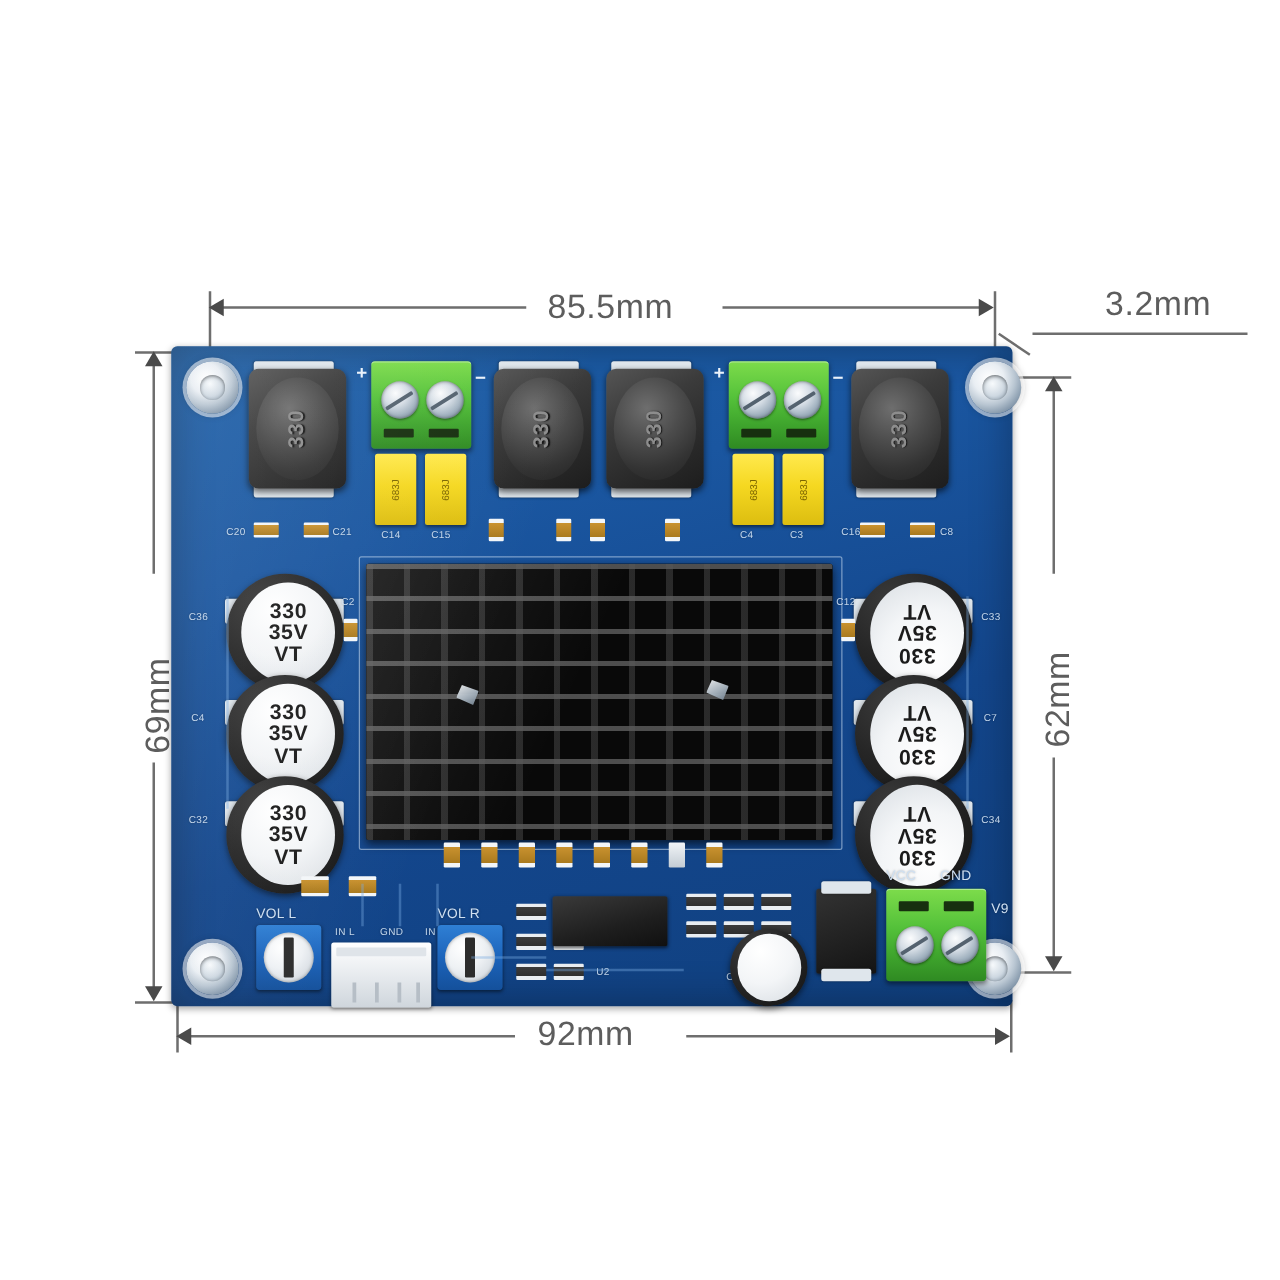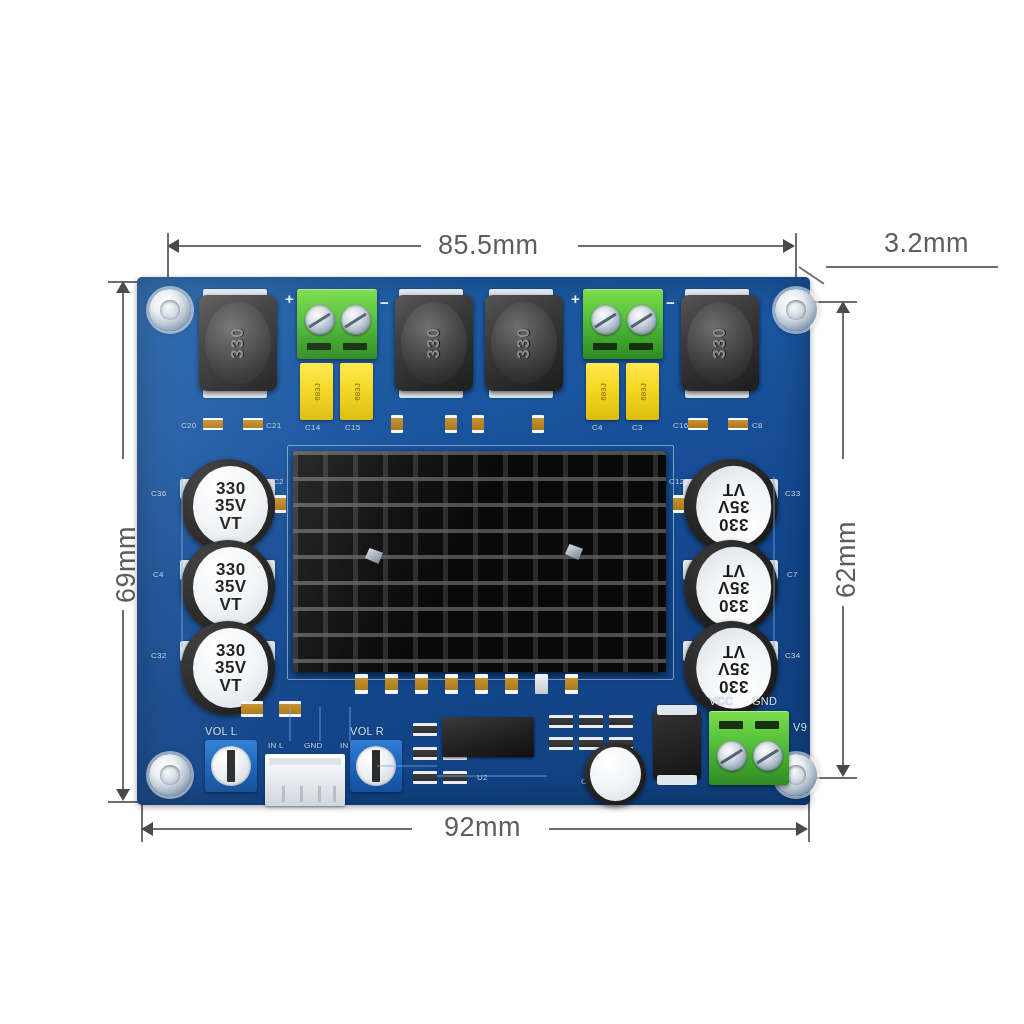--- a/index.html
+++ b/index.html
@@ -156,21 +156,21 @@
     <div class="arrow up" style="left:836px;top:301px;"></div>
     <div class="arrow down" style="left:836px;top:765px;"></div>
     <div class="dim-label vert" style="left:831px;top:598px;">62mm</div>
 
     <div class="dim-line dim-v" style="left:141px;top:800px;height:42px;"></div>
     <div class="dim-line dim-v" style="left:808px;top:800px;height:42px;"></div>
     <div class="dim-line dim-h" style="left:149px;top:828px;width:263px;"></div>
     <div class="dim-line dim-h" style="left:549px;top:828px;width:253px;"></div>
     <div class="arrow left" style="left:141px;top:822px;"></div>
     <div class="arrow right" style="left:796px;top:822px;"></div>
-    <div class="dim-label" style="left:444px;top:812px;">92mm</div>
+    <div class="dim-label" style="left:430px;top:812px;">92mm</div>
   </div>
 
   <div id="pcb">
 
     <div class="hole" style="left:12px;top:12px;width:42px;height:42px;">
         <div class="bore"></div>
       </div>
     <div class="hole" style="left:638px;top:12px;width:42px;height:42px;">
         <div class="bore"></div>
       </div>

